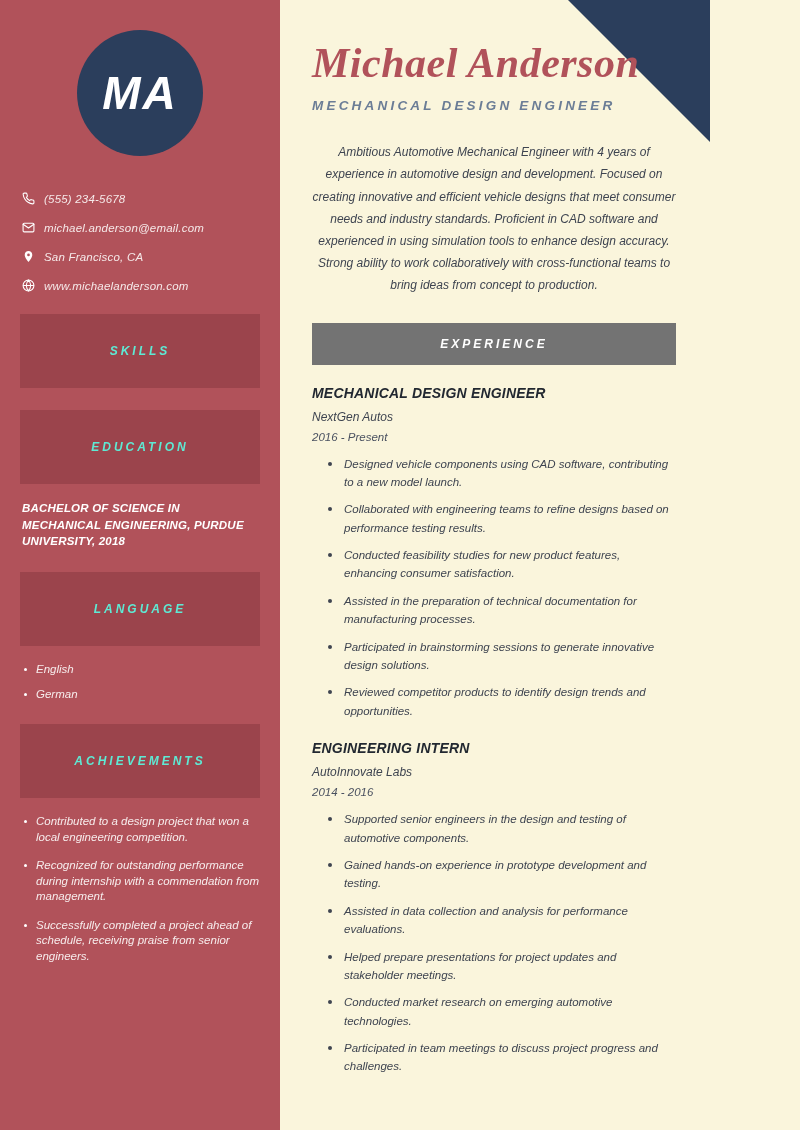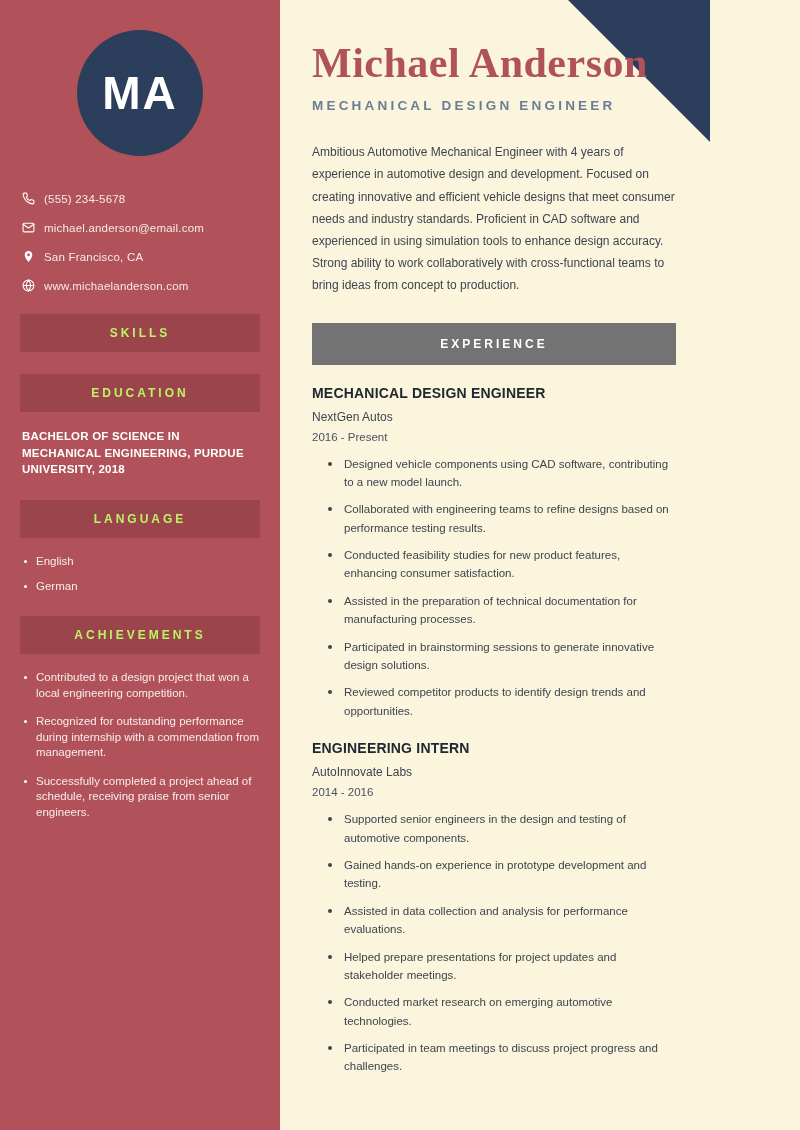--- a/index.html
+++ b/index.html
@@ -13,20 +13,21 @@
     background: #faf5dc;
     overflow: hidden;
   }
   .page {
     position: relative;
     width: 710px;
     height: 1130px;
     display: flex;
     background: #faf5dc;
     overflow: hidden;
+    font-style: italic;
   }
 
   
   .sidebar {
     width: 280px;
     background: #b1525a;
     color: #ffffff;
     position: relative;
     flex: 0 0 280px;
     padding: 0;
@@ -69,26 +70,26 @@
     flex: 0 0 22px;
     display: flex;
     align-items: center;
     justify-content: flex-start;
     color: #ffffff;
   }
   .contact-icon svg { display: block; }
 
   .side-heading {
     background: #9b444c;
-    color: #bef264;
+    color: #5eead4;
     font-size: 12px;
     font-weight: bold;
     letter-spacing: 3px;
     text-align: center;
-    padding: 12px 0;
+    padding: 30px 0;
     margin: 22px 20px 0 20px;
   }
 
   .bullet-list {
     list-style: none;
     margin: 16px 0 0 0;
     padding: 0 20px 0 22px;
   }
   .bullet-list li {
     position: relative;
@@ -159,20 +160,21 @@
     color: #6b7d96;
     position: relative;
     z-index: 2;
   }
   .summary {
     margin-top: 28px;
     font-size: 12px;
     line-height: 1.85;
     color: #3e4450;
     max-width: 460px;
+    text-align: center;
   }
   .section-banner {
     background: #737373;
     color: #ffffff;
     text-align: center;
     font-size: 12px;
     font-weight: bold;
     letter-spacing: 3px;
     padding: 14px 0;
     margin-top: 26px;

